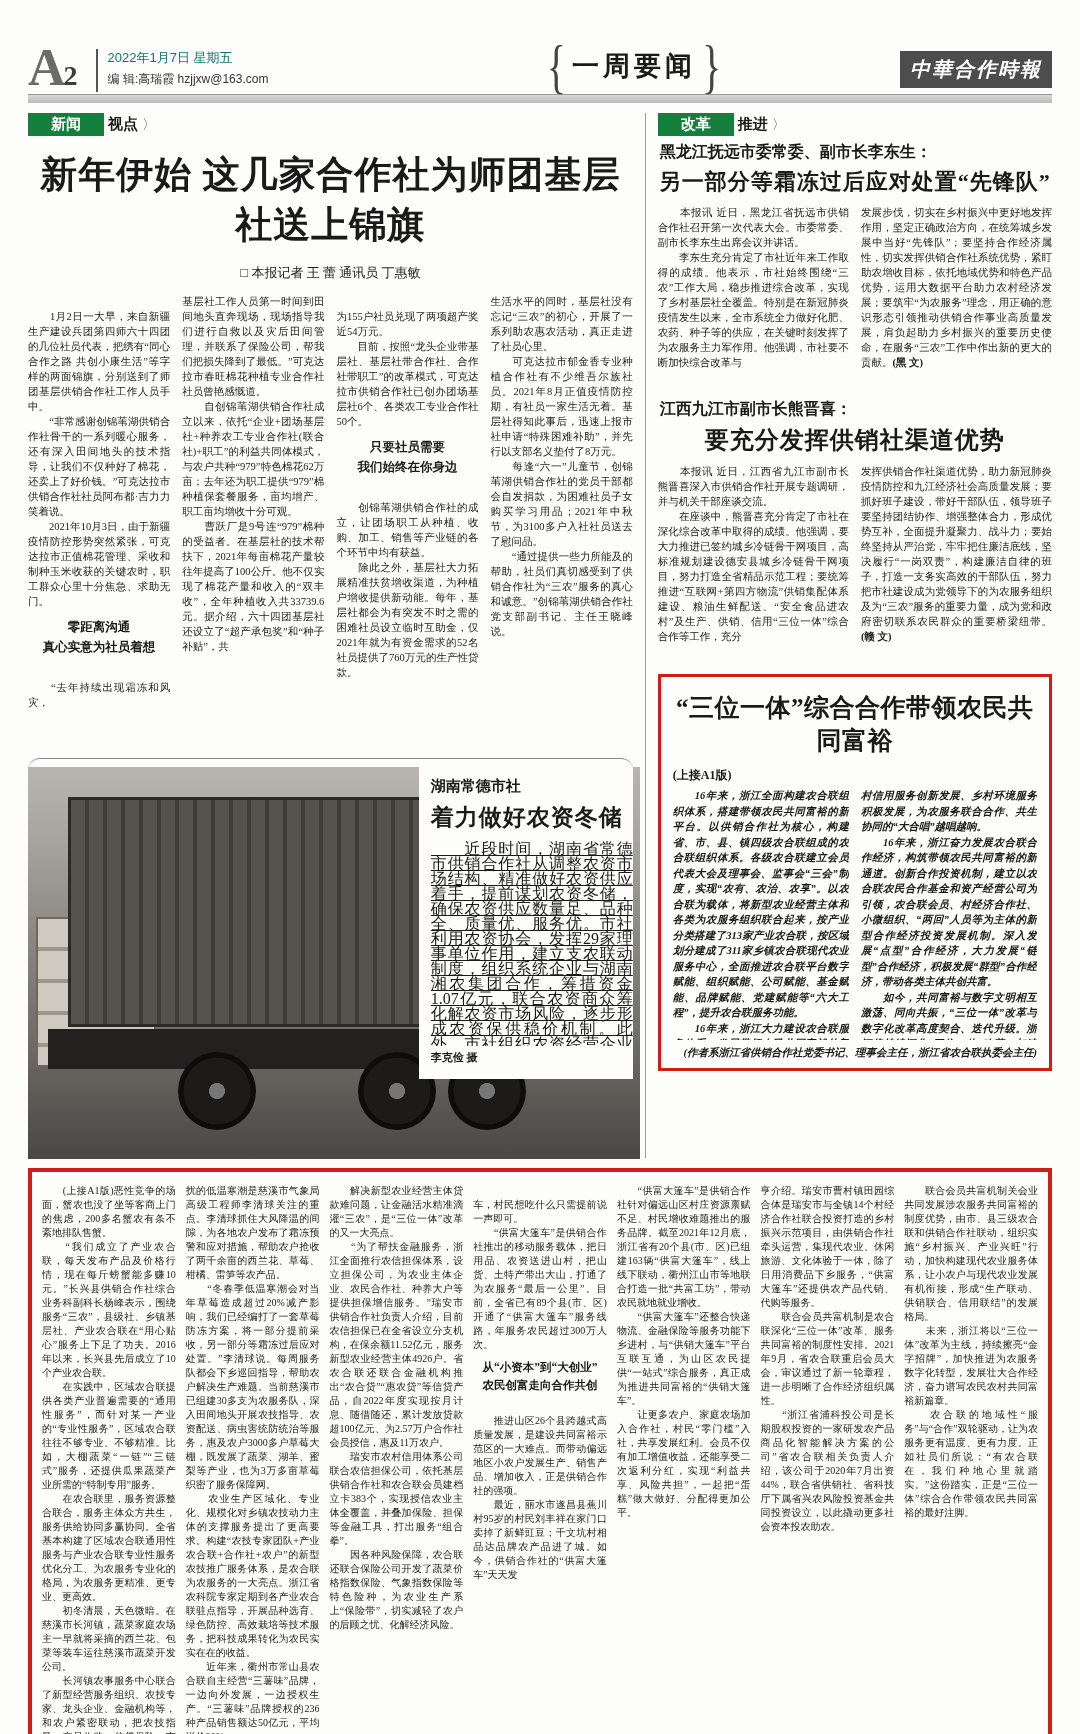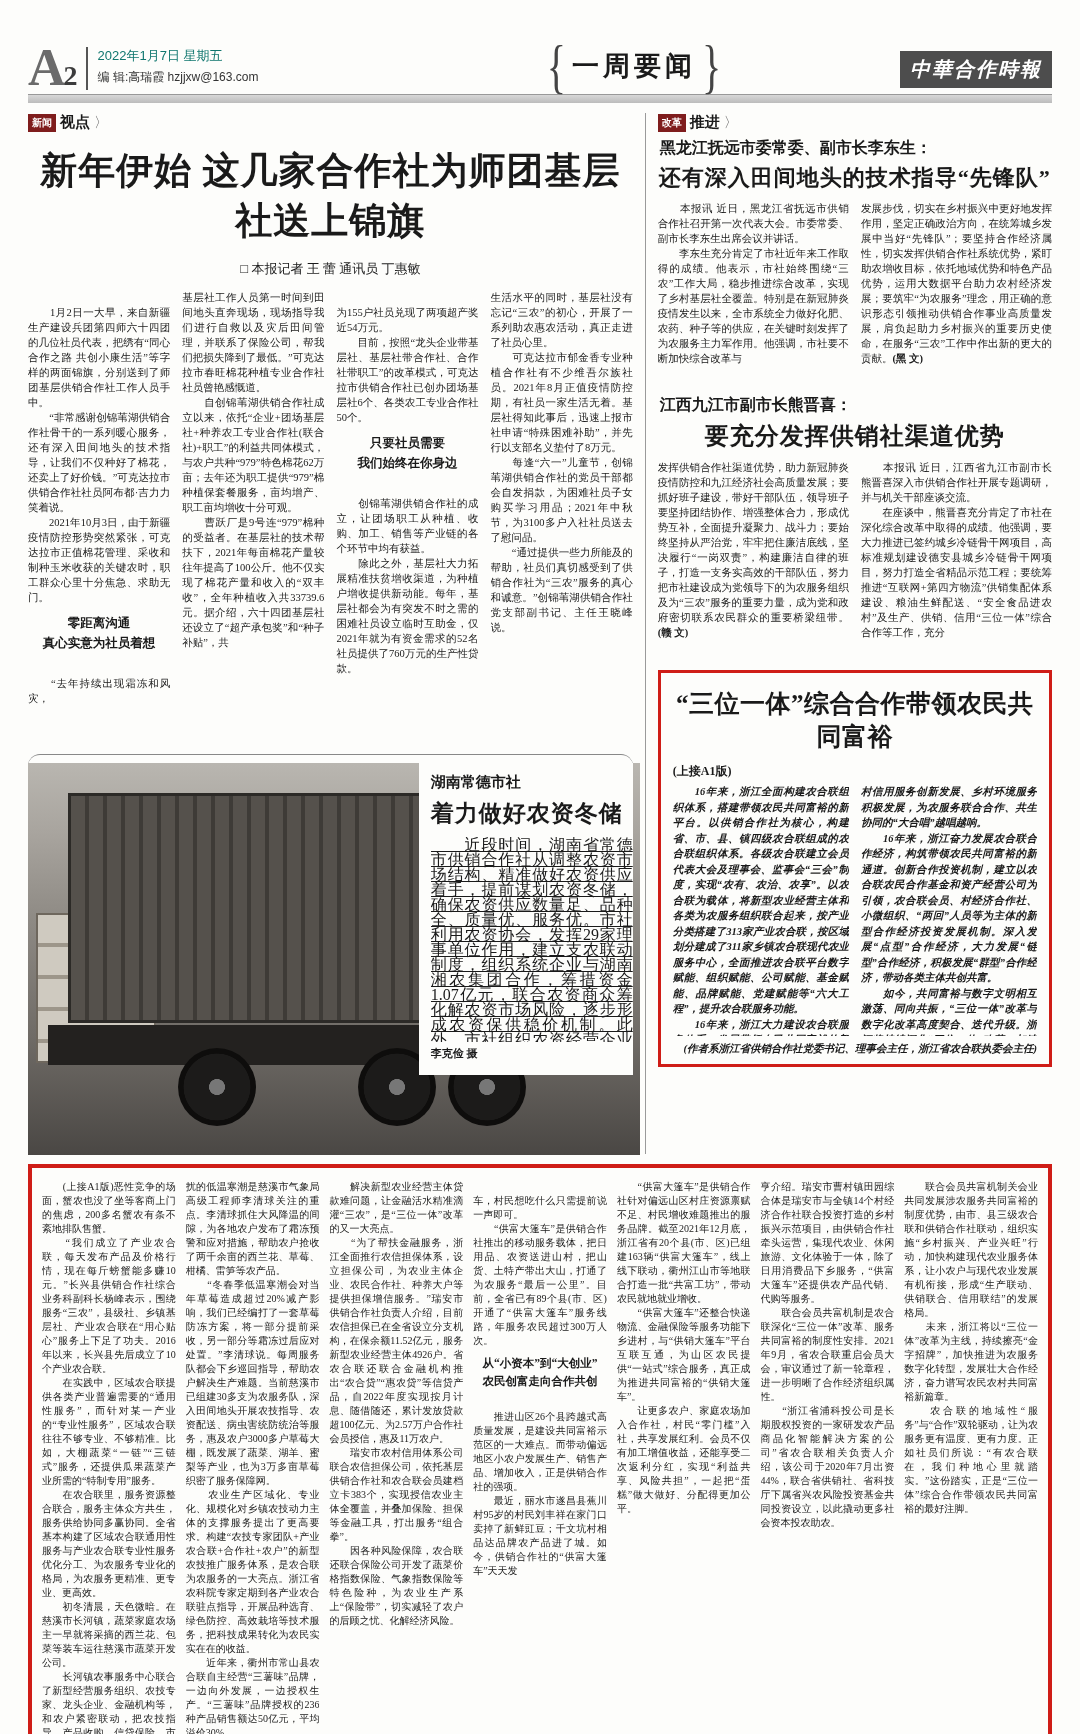--- a/index.html
+++ b/index.html
@@ -2,39 +2,39 @@
 <html><head>
 <meta charset="utf-8">
 <style>
   * { margin:0; padding:0; box-sizing:border-box; }
   html,body { background:#e8e8e6; }
   body { width:1080px; height:1734px; position:relative; font-family:"Liberation Serif","DejaVu Serif",serif; color:#1a1a1a; }
   .page { position:absolute; inset:0; background:#fdfdfb; overflow:hidden; padding:30px 28px 10px 28px; }
 
   
   .hdr { display:flex; align-items:flex-end; height:62px; }
-  .hdr-left { display:flex; align-items:center; gap:10px; width:340px; }
+  .hdr-left { display:flex; align-items:flex-end; gap:20px; width:340px; }
   .pageno { font-weight:bold; color:#6b6b6b; font-size:52px; line-height:0.9; letter-spacing:-2px; }
   .pageno .sub { font-size:28px; color:#3c3c3c; }
   .hdr-meta { border-left:2px solid #555; padding-left:10px; padding-bottom:4px; font-family:"Liberation Sans",sans-serif; }
   .hdr-date { font-size:13px; color:#0f766e; margin-bottom:4px; }
   .hdr-editor { font-size:12px; color:#333; }
   .hdr-center { flex:1; display:flex; align-items:center; justify-content:center; gap:6px; padding-bottom:6px; }
   .brace { font-size:40px; color:#444; transform:scaleY(1.5); font-weight:normal; line-height:1; }
   .weekly { font-size:27px; font-weight:bold; letter-spacing:4px; }
   .masthead { background:#4d4d4d; color:#fff; font-size:20px; font-weight:bold; font-style:italic; padding:5px 10px; letter-spacing:2px; margin-bottom:4px; }
   .hdr-bar { height:9px; background:linear-gradient(#d8d8d8,#bcbcbc); border-top:1px solid #999; margin-top:2px; }
 
   
   .content { display:flex; margin-top:10px; }
   .left-region { width:612px; }
   .right-region { width:412px; margin-left:12px; padding-left:12px; border-left:1px solid #9a9a9a; }
 
   .kicker-row { display:flex; align-items:center; gap:4px; margin-bottom:6px; }
-  .kicker-box { background:#7f1d1d; color:#fff; font-size:10px; font-weight:bold; padding:2px 4px; font-family:"Liberation Sans",sans-serif; }
+  .kicker-box { background:#15803d; color:#fff; font-size:15px; font-weight:bold; padding:2px 23px; font-family:"Liberation Sans",sans-serif; }
   .kicker-word { font-size:15px; font-weight:bold; }
   .kicker-arrow { color:#666; font-size:14px; }
 
   .lead-headline { font-size:37px; font-weight:bold; text-align:center; letter-spacing:1px; margin:14px 0 14px 0; }
   .lead-byline { text-align:center; font-size:13px; margin-bottom:12px; }
 
   .cols4 { display:flex; gap:12px; height:452px; overflow:hidden; }
   .col { flex:1; font-size:10.5px; line-height:15px; text-align:justify; white-space:pre-line; overflow:hidden; }
   .inner-subhead { font-weight:bold; text-align:center; font-size:12.5px; line-height:20px; margin:8px 0; white-space:normal; }
 
@@ -158,35 +158,35 @@
     <div class="right-region">
 
       <div class="kicker-row">
         <span class="kicker-box">改革</span>
         <span class="kicker-word">推进</span>
         <span class="kicker-arrow">〉</span>
       </div>
 
       <div class="r-art">
         <div class="r-dateline">黑龙江抚远市委常委、副市长李东生：</div>
-        <div class="r-headline">还有深入田间地头的技术指导“先锋队”</div>
+        <div class="r-headline">另一部分等霜冻过后应对处置“先锋队”</div>
         <div class="cols2" style="height:180px">
           <div class="col">　　本报讯 近日，黑龙江省抚远市供销合作社召开第一次代表大会。市委常委、副市长李东生出席会议并讲话。
 　　李东生充分肯定了市社近年来工作取得的成绩。他表示，市社始终围绕“三农”工作大局，稳步推进综合改革，实现了乡村基层社全覆盖。特别是在新冠肺炎疫情发生以来，全市系统全力做好化肥、农药、种子等的供应，在关键时刻发挥了为农服务主力军作用。他强调，市社要不断加快综合改革与</div>
           <div class="col"><span>发展步伐，切实在乡村振兴中更好地发挥作用，坚定正确政治方向，在统筹城乡发展中当好“先锋队”；要坚持合作经济属性，切实发挥供销合作社系统优势，紧盯助农增收目标，依托地域优势和特色产品优势，运用大数据平台助力农村经济发展；要筑牢“为农服务”理念，用正确的意识形态引领推动供销合作事业高质量发展，肩负起助力乡村振兴的重要历史使命，在服务“三农”工作中作出新的更大的贡献。</span><span class="sig">(黑 文)</span></div>
         </div>
       </div>
 
       <div class="r-art">
         <div class="r-dateline">江西九江市副市长熊晋喜：</div>
         <div class="r-headline" style="font-size:24px">要充分发挥供销社渠道优势</div>
         <div class="cols2" style="height:196px">
-          <div class="col"><span>发挥供销合作社渠道优势，助力新冠肺炎疫情防控和九江经济社会高质量发展；要抓好班子建设，带好干部队伍，领导班子要坚持团结协作、增强整体合力，形成优势互补，全面提升凝聚力、战斗力；要始终坚持从严治党，牢牢把住廉洁底线，坚决履行“一岗双责”，构建廉洁自律的班子，打造一支务实高效的干部队伍，努力把市社建设成为党领导下的为农服务组织及为“三农”服务的重要力量，成为党和政府密切联系农民群众的重要桥梁纽带。</span><span class="sig">(赣 文)</span></div>
           <div class="col">　　本报讯 近日，江西省九江市副市长熊晋喜深入市供销合作社开展专题调研，并与机关干部座谈交流。
 　　在座谈中，熊晋喜充分肯定了市社在深化综合改革中取得的成绩。他强调，要大力推进已签约城乡冷链骨干网项目，高标准规划建设德安县城乡冷链骨干网项目，努力打造全省精品示范工程；要统筹推进“互联网+第四方物流”供销集配体系建设、粮油生鲜配送、“安全食品进农村”及生产、供销、信用“三位一体”综合合作等工作，充分</div>
+          <div class="col"><span>发挥供销合作社渠道优势，助力新冠肺炎疫情防控和九江经济社会高质量发展；要抓好班子建设，带好干部队伍，领导班子要坚持团结协作、增强整体合力，形成优势互补，全面提升凝聚力、战斗力；要始终坚持从严治党，牢牢把住廉洁底线，坚决履行“一岗双责”，构建廉洁自律的班子，打造一支务实高效的干部队伍，努力把市社建设成为党领导下的为农服务组织及为“三农”服务的重要力量，成为党和政府密切联系农民群众的重要桥梁纽带。</span><span class="sig">(赣 文)</span></div>
         </div>
       </div>
 
       <div class="red-box">
         <div class="rb-headline">“三位一体”综合合作带领农民共同富裕</div>
         <div class="rb-cont">(上接A1版)</div>
         <div class="rb-cols">
           <div class="rb-col">　　16年来，浙江全面构建农合联组织体系，搭建带领农民共同富裕的新平台。以供销合作社为核心，构建省、市、县、镇四级农合联组成的农合联组织体系。各级农合联建立会员代表大会及理事会、监事会“三会”制度，实现“农有、农治、农享”。以农合联为载体，将新型农业经营主体和各类为农服务组织联合起来，按产业分类搭建了313家产业农合联，按区域划分建成了311家乡镇农合联现代农业服务中心，全面推进农合联平台数字赋能、组织赋能、公司赋能、基金赋能、品牌赋能、党建赋能等“六大工程”，提升农合联服务功能。
 　　16年来，浙江大力建设农合联服务体系，发展带领农民共同富裕的新农服。现已基本形成区域农合联通用性服务与产业农合联专业性服务专业分工、综合协同的机制，农业生产服务“公共大厅”、农业生产服务平台加快拓展，农</div>
           <div class="rb-col">村信用服务创新发展、乡村环境服务积极发展，为农服务联合合作、共生协同的“大合唱”越唱越响。

